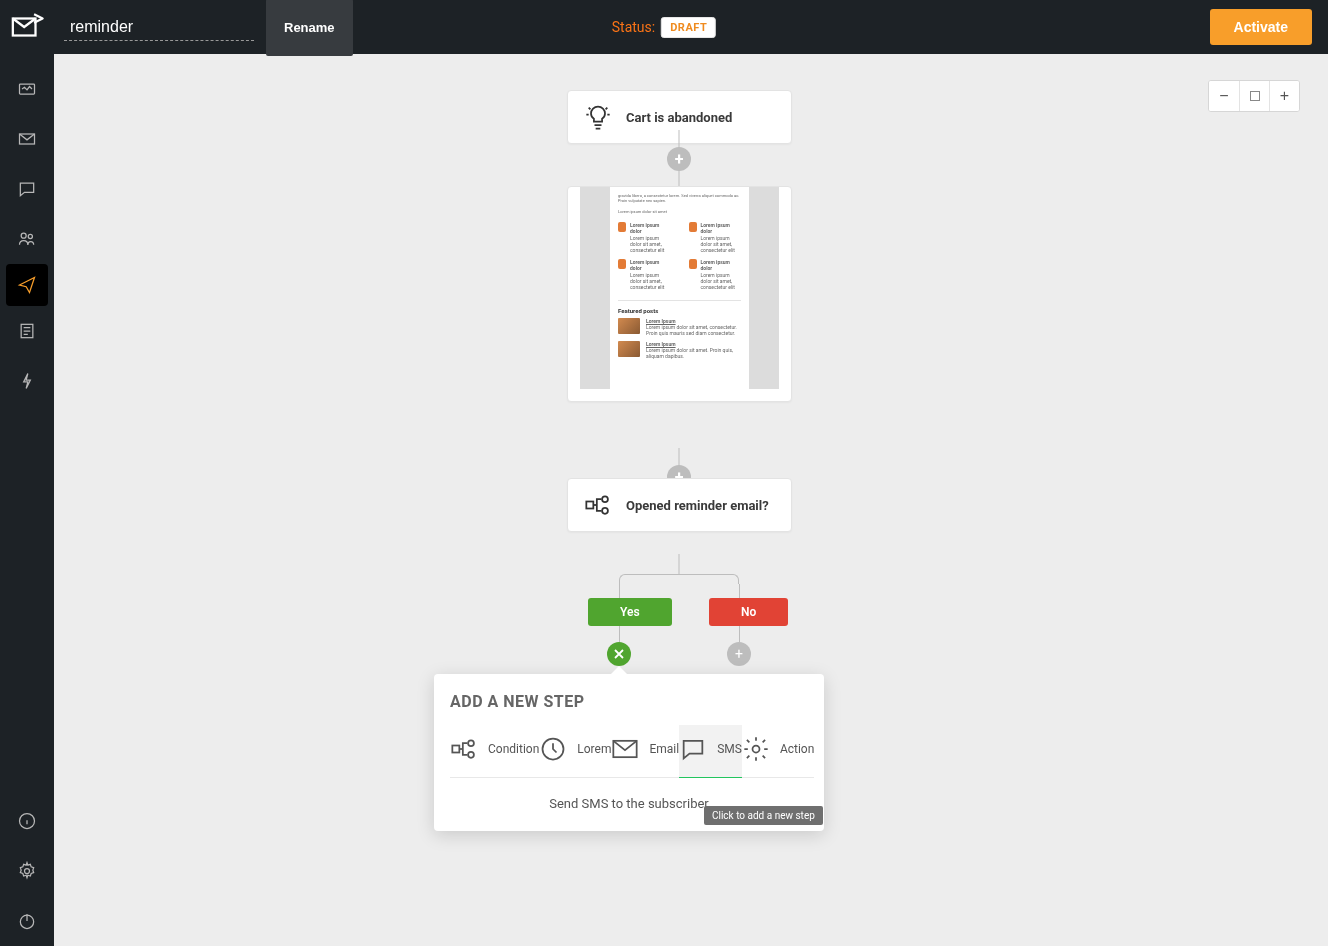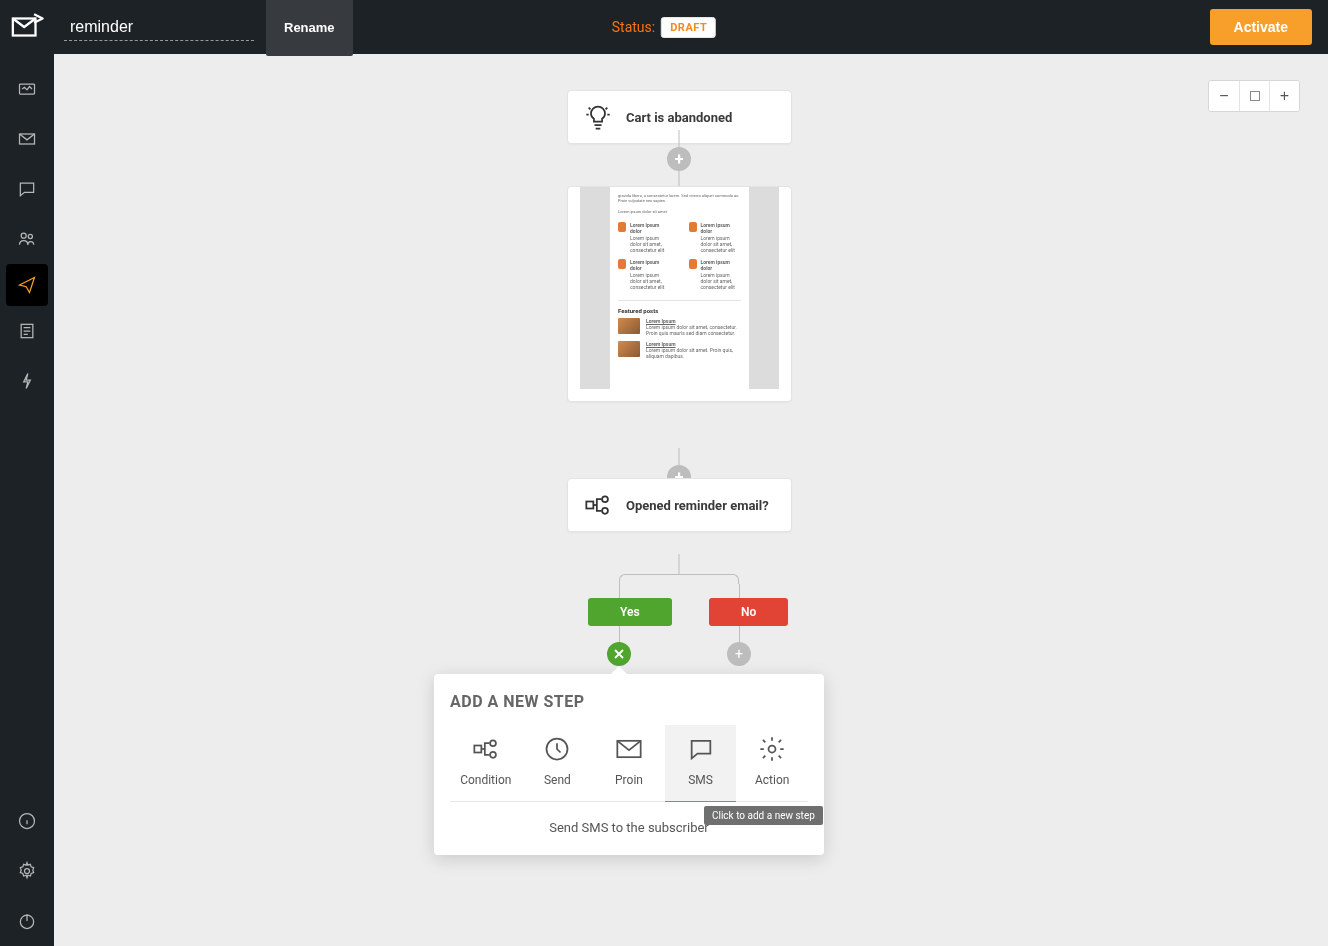--- a/index.html
+++ b/index.html
@@ -66,21 +66,21 @@
   .pill-no { background: #e14335; }
   .circle-btn { position: absolute; width: 24px; height: 24px; border-radius: 50%; display: flex; align-items: center; justify-content: center; color: #fff; font-size: 14px; cursor: pointer; transform: translateX(-50%); }
   .circle-close { background: #50a52f; }
   .circle-plus-gray { background: #bdbdbd; }
   
   
   .popup { position: absolute; background: #fff; border-radius: 4px; box-shadow: 0 4px 18px rgba(0,0,0,0.15); padding: 18px 16px 20px 16px; width: 390px; }
   .popup::before { content: ""; position: absolute; top: -8px; left: 177px; width: 0; height: 0; border-left: 8px solid transparent; border-right: 8px solid transparent; border-bottom: 8px solid #fff; }
   .popup-title { font-size: 16px; font-weight: 700; color: #666; letter-spacing: 0.5px; margin-bottom: 14px; }
   .popup-options { display: flex; }
-  .popup-opt { flex: 1; display: flex; flex-direction: column; align-items: center; gap: 10px; padding: 10px 0 14px 0; cursor: pointer; border-bottom: 1px solid #e8e8e8; justify-content: space-between; }
+  .popup-opt { flex: 1; display: flex; flex-direction: row; align-items: center; gap: 10px; padding: 10px 0 14px 0; cursor: pointer; border-bottom: 1px solid #e8e8e8; justify-content: space-between; }
   .popup-opt.selected { background: #f2f2f2; border-bottom: 1px solid #22c55e; }
   .popup-opt svg { width: 28px; height: 28px; stroke: #555; fill: none; stroke-width: 1.5; }
   .popup-opt-label { font-size: 12px; color: #555; }
   .popup-desc { text-align: center; font-size: 13px; color: #555; margin-top: 18px; }
   
   .tooltip { position: absolute; background: #6f6f6f; color: #fff; font-size: 10px; padding: 4px 8px; border-radius: 2px; white-space: nowrap; }
 </style>
 </head>
 <body>
 
@@ -292,28 +292,28 @@
             <circle cx="18" cy="7" r="2.5"></circle>
             <circle cx="18" cy="17" r="2.5"></circle>
           </svg>
         <div class="popup-opt-label">Condition</div>
       </div>
       <div class="popup-opt">
         <svg viewBox="0 0 24 24">
             <circle cx="12" cy="12" r="9"></circle>
             <path d="M12 7v5l3 3"></path>
           </svg>
-        <div class="popup-opt-label">Send</div>
+        <div class="popup-opt-label">Lorem</div>
       </div>
       <div class="popup-opt">
         <svg viewBox="0 0 24 24">
             <rect x="2" y="5" width="20" height="14"></rect>
             <path d="M2 5l10 8 10-8"></path>
           </svg>
-        <div class="popup-opt-label">Proin</div>
+        <div class="popup-opt-label">Email</div>
       </div>
       <div class="popup-opt selected">
         <svg viewBox="0 0 24 24">
             <path d="M4 5h16v11H9l-5 4V5z"></path>
           </svg>
         <div class="popup-opt-label">SMS</div>
       </div>
       <div class="popup-opt">
         <svg viewBox="0 0 24 24">
             <circle cx="12" cy="12" r="3"></circle>

